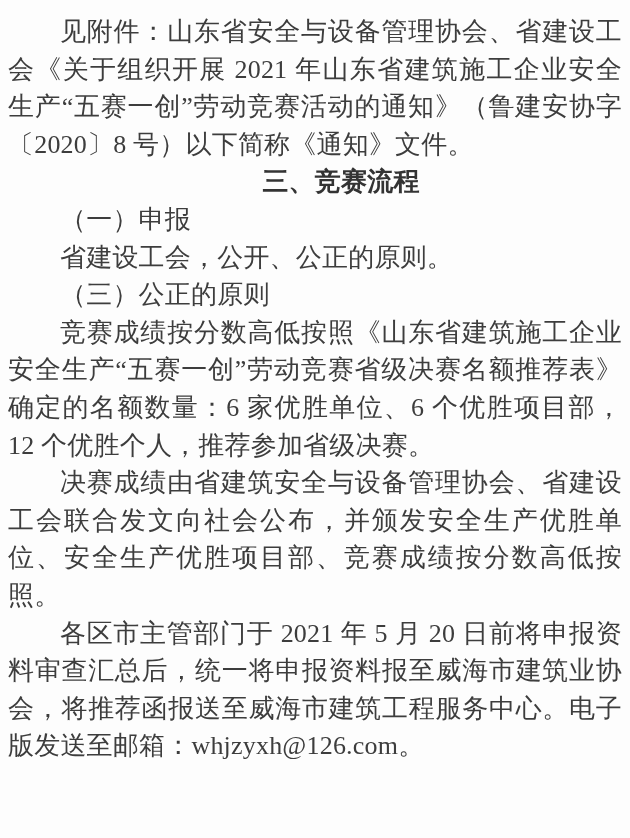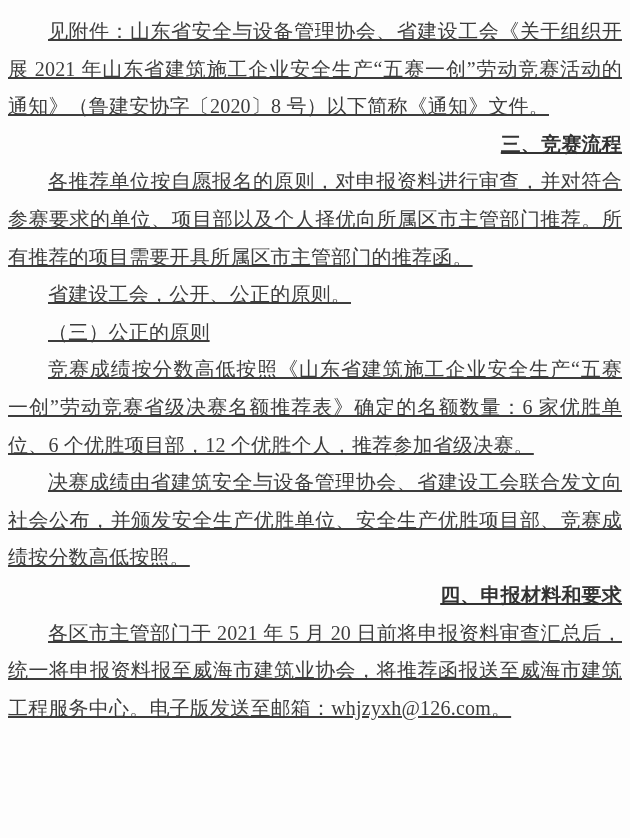--- a/index.html
+++ b/index.html
@@ -11,45 +11,43 @@
     width: 630px;
     height: 838px;
     box-sizing: border-box;
     background: #fdfdfd;
     padding: 13px 8px 0 8px;
     overflow: hidden;
     font-family: "Liberation Serif", "DejaVu Serif", serif;
   }
   .page p {
     margin: 0;
-    font-size: 20px;
+    font-size: 26px;
     line-height: 37.6px;
     text-indent: 2em;
     text-align: justify;
     text-justify: inter-ideograph;
     color: #3d3d3d;
     letter-spacing: 0.2px;
-    text-decoration: underline;
   }
   .page p.heading {
     font-family: "Liberation Sans", "DejaVu Sans", sans-serif;
     font-weight: bold;
     color: #333333;
-    text-align: right;
+    text-align: center;
   }
   .page p.subheading {
     text-align: left;
   }
 </style>
 </head>
 <body>
 
 <div class="page">
   <p class="body">见附件：山东省安全与设备管理协会、省建设工会《关于组织开展 2021 年山东省建筑施工企业安全生产“五赛一创”劳动竞赛活动的通知》（鲁建安协字〔2020〕8 号）以下简称《通知》文件。</p>
   <p class="heading">三、竞赛流程</p>
-  <p class="body">各推荐单位按自愿报名的原则，对申报资料进行审查，并对符合参赛要求的单位、项目部以及个人择优向所属区市主管部门推荐。所有推荐的项目需要开具所属区市主管部门的推荐函。</p>
+  <p class="subheading">（一）申报</p>
   <p class="body">省建设工会，公开、公正的原则。</p>
   <p class="subheading">（三）公正的原则</p>
   <p class="body">竞赛成绩按分数高低按照《山东省建筑施工企业安全生产“五赛一创”劳动竞赛省级决赛名额推荐表》确定的名额数量：6 家优胜单位、6 个优胜项目部，12 个优胜个人，推荐参加省级决赛。</p>
   <p class="body">决赛成绩由省建筑安全与设备管理协会、省建设工会联合发文向社会公布，并颁发安全生产优胜单位、安全生产优胜项目部、竞赛成绩按分数高低按照。</p>
-  <p class="heading">四、申报材料和要求</p>
   <p class="body">各区市主管部门于 2021 年 5 月 20 日前将申报资料审查汇总后，统一将申报资料报至威海市建筑业协会，将推荐函报送至威海市建筑工程服务中心。电子版发送至邮箱：whjzyxh@126.com。</p>
 </div>
 
 </body></html>

